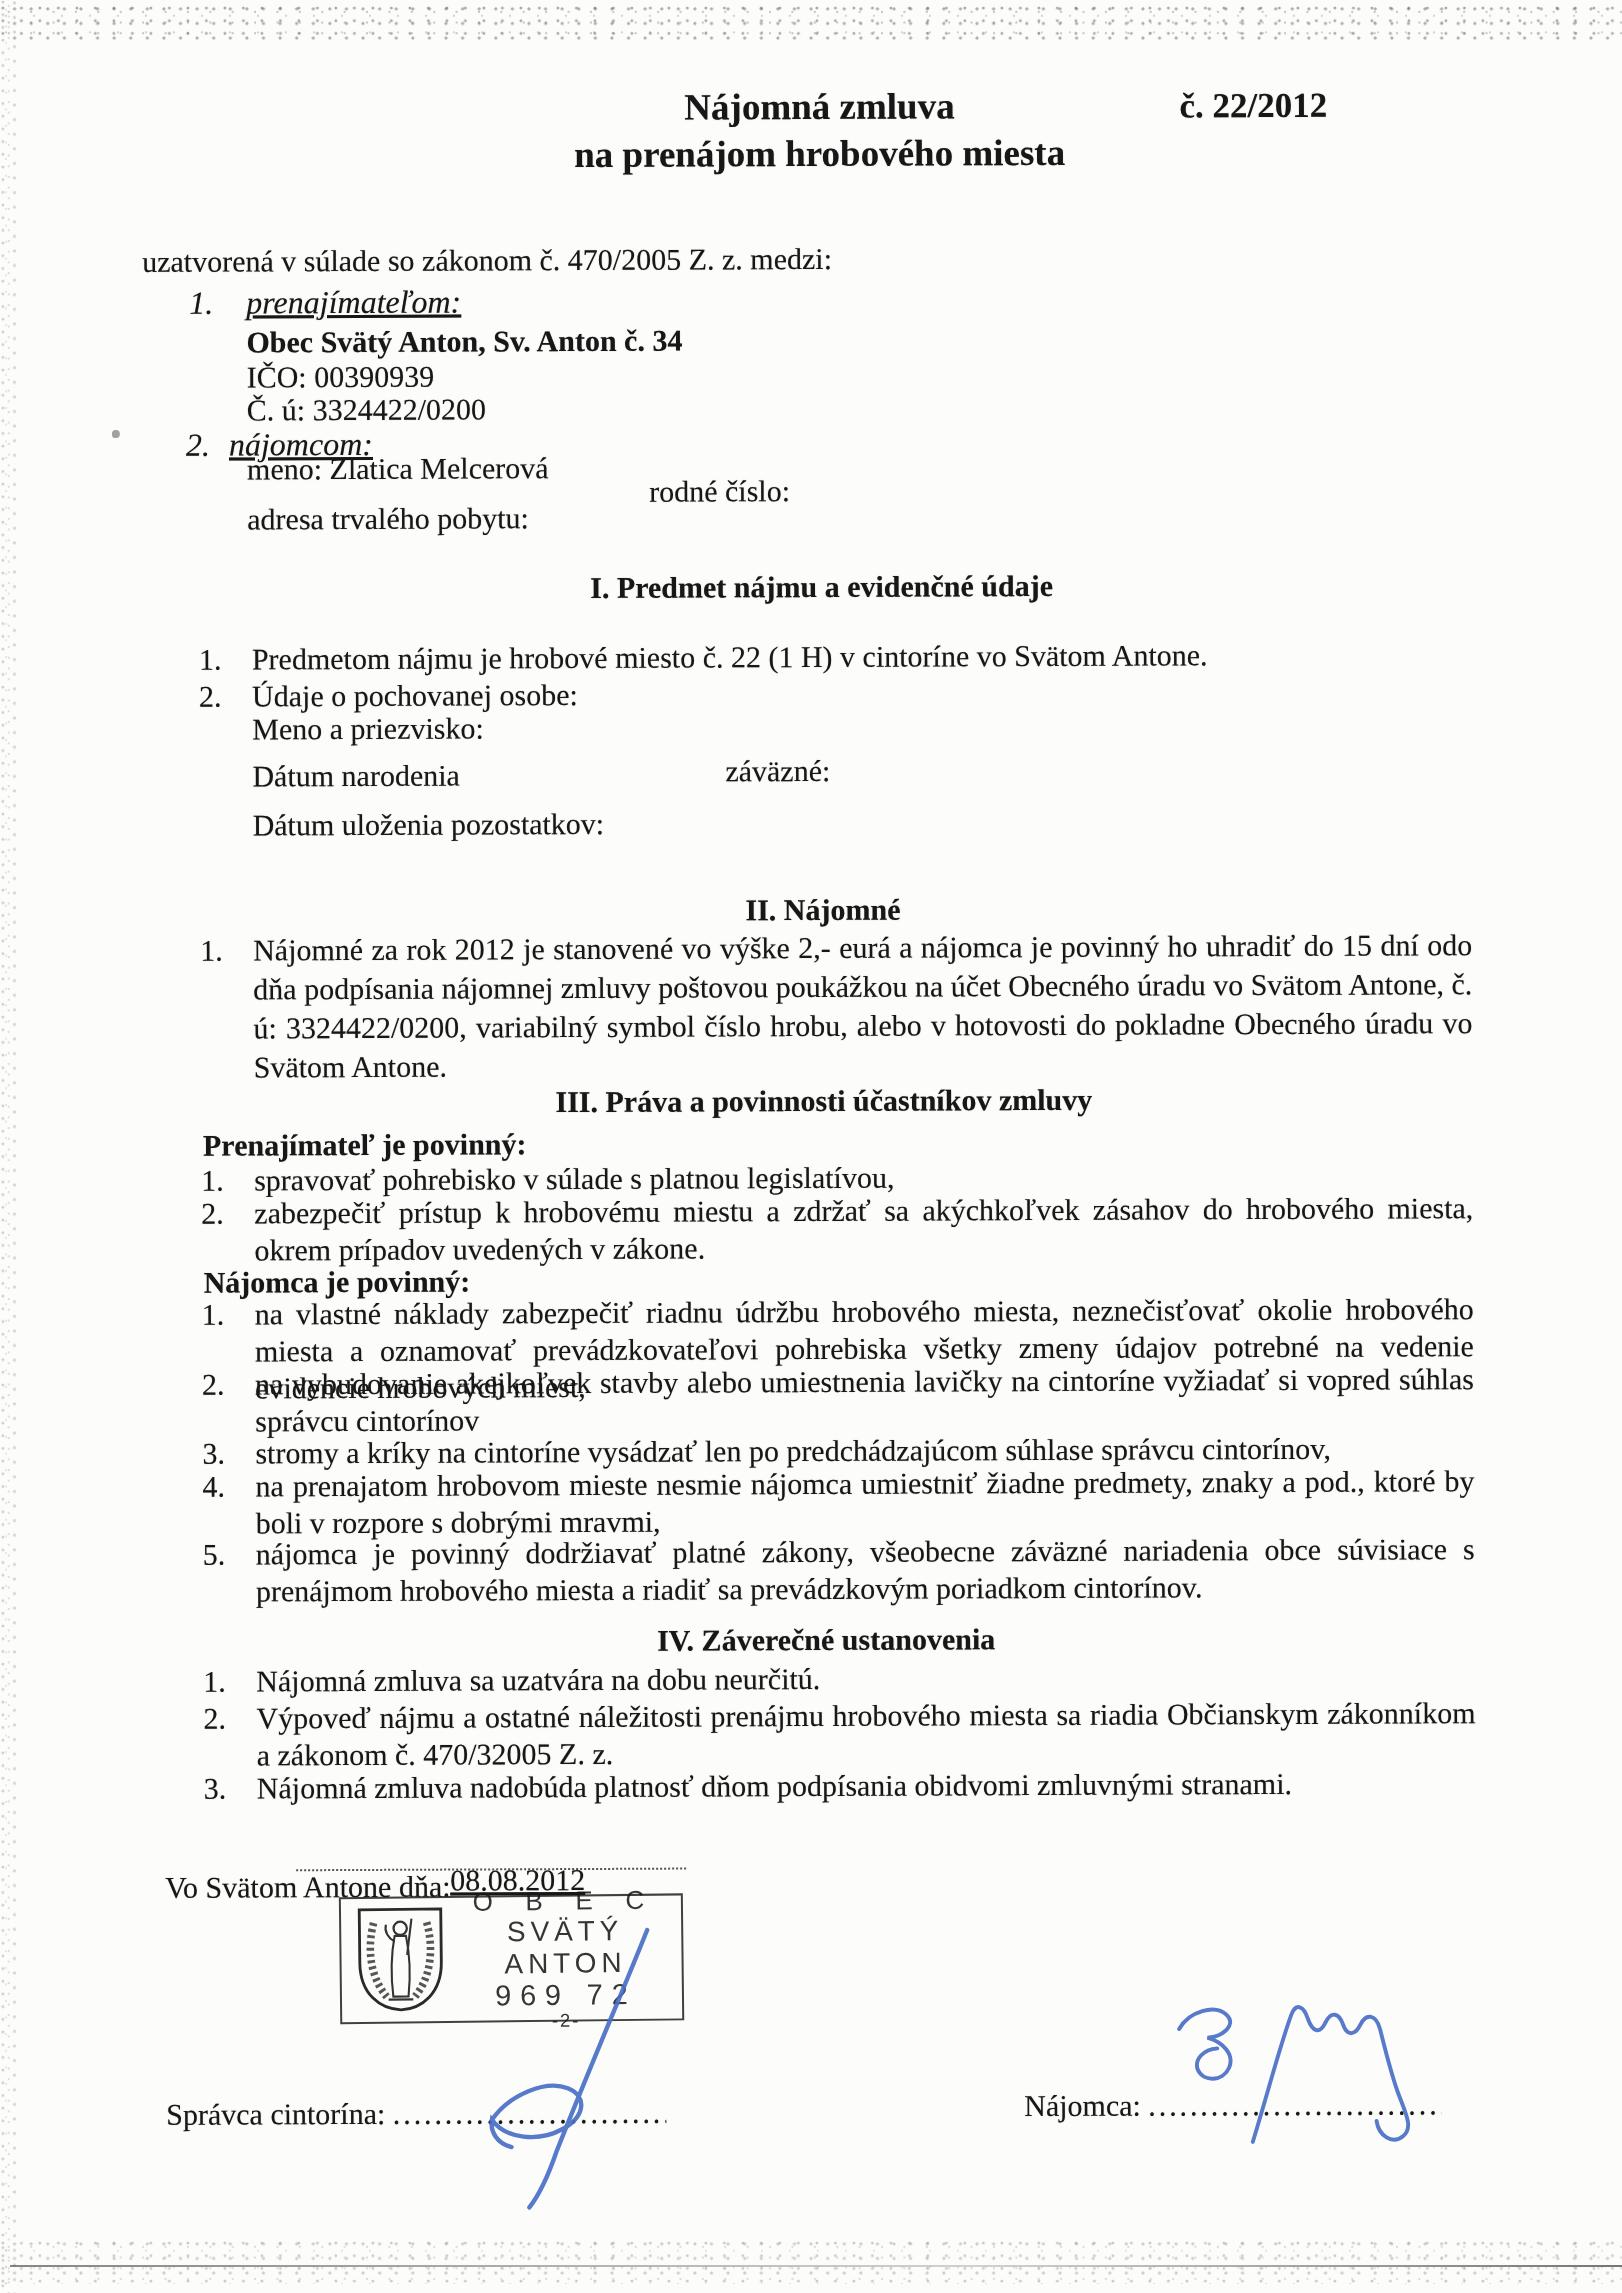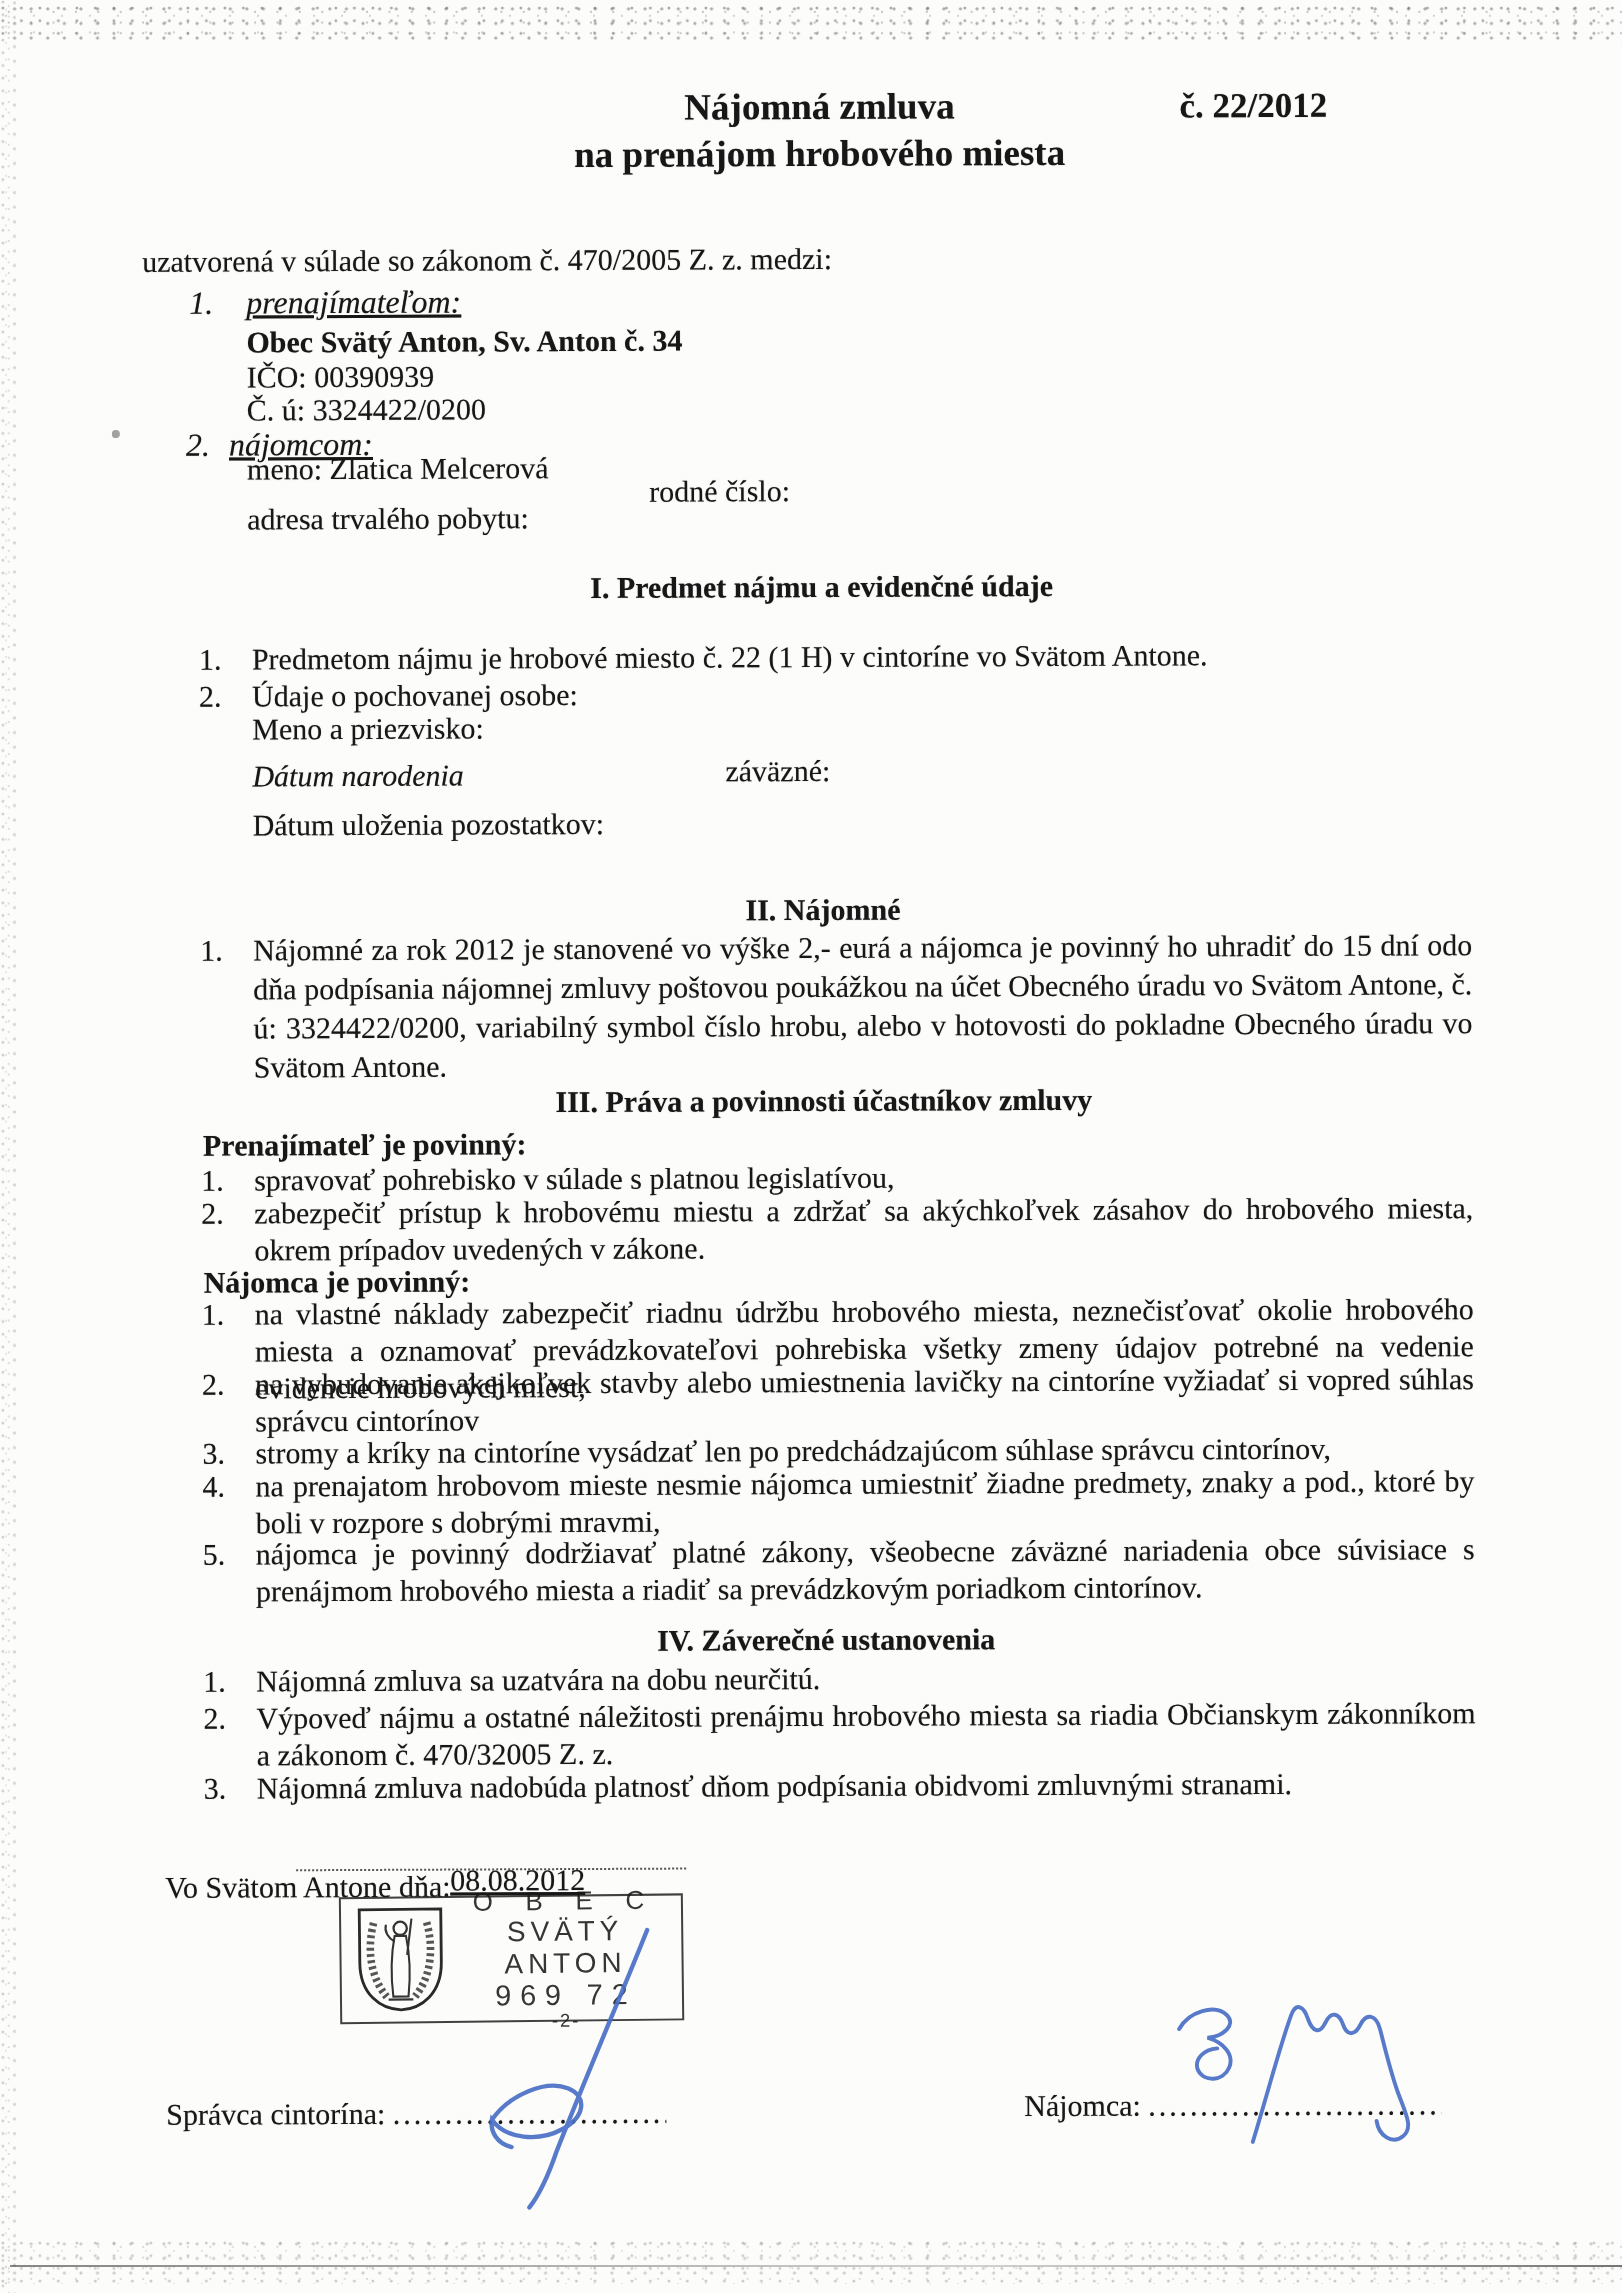--- a/index.html
+++ b/index.html
@@ -77,21 +77,21 @@
     <div class="heading" style="top:570px;">I. Predmet nájmu a evidenčné údaje</div>
     <div class="li lh40" style="top:637px;">
       <span class="num">1.</span>
       <span class="txt">Predmetom nájmu je hrobové miesto č. 22 (1 H) v cintoríne vo Svätom Antone.</span>
     </div>
     <div class="li lh40" style="top:674px;">
       <span class="num">2.</span>
       <span class="txt">Údaje o pochovanej osobe:</span>
     </div>
     <div class="t" style="left:254px;top:707px;">Meno a priezvisko:</div>
-    <div class="t" style="left:254px;top:754px;font-style:italic;">Dátum narodenia</div>
+    <div class="t" style="left:254px;top:754px;">Dátum narodenia</div>
     <div class="t" style="left:727px;top:751px;">záväzné:</div>
     <div class="t" style="left:254px;top:803px;">Dátum uloženia pozostatkov:</div>
 
     <div class="heading" style="top:893px;">II. Nájomné</div>
     <div class="li lh40" style="top:928px;">
       <span class="num">1.</span>
       <span class="txt">Nájomné za rok 2012 je stanovené vo výške 2,- eurá  a nájomca je povinný ho uhradiť do 15 dní odo dňa podpísania nájomnej zmluvy poštovou poukážkou na účet Obecného úradu vo Svätom Antone, č. ú: 3324422/0200, variabilný symbol číslo hrobu, alebo v hotovosti do pokladne Obecného úradu vo Svätom Antone.</span>
     </div>
 
     <div class="heading" style="top:1084px;">III. Práva a povinnosti účastníkov zmluvy</div>

